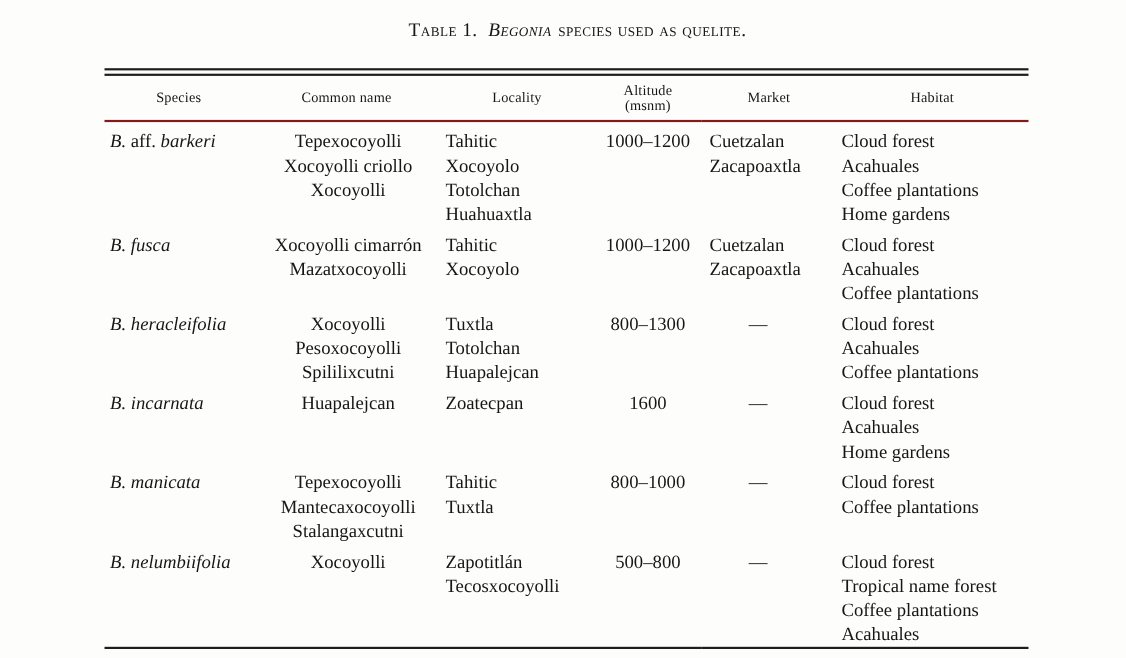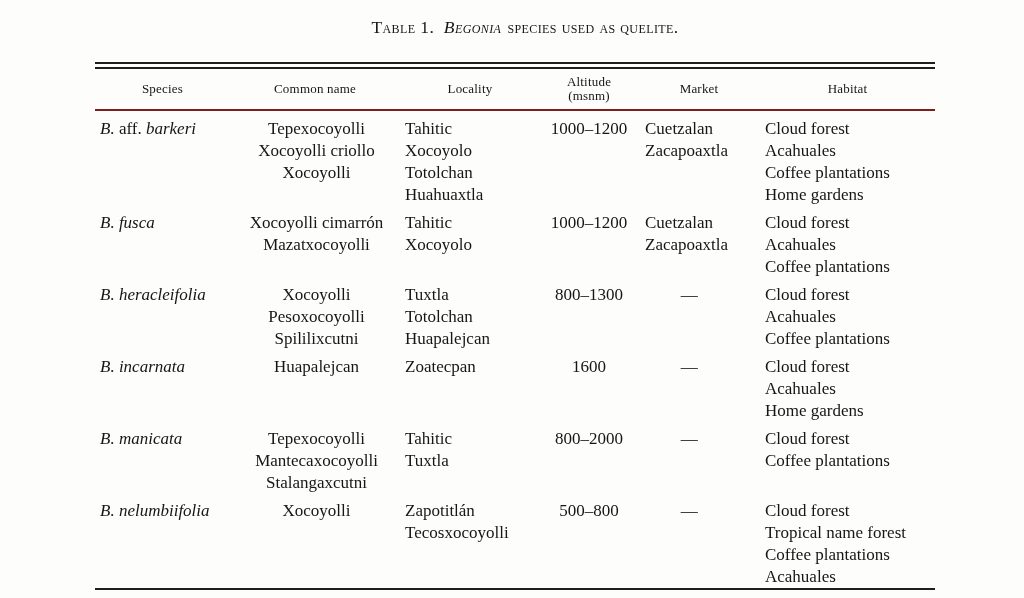--- a/index.html
+++ b/index.html
@@ -203,21 +203,21 @@
             <td class="common">
               <div class="line">Tepexocoyolli</div>
               <div class="line">Mantecaxocoyolli</div>
               <div class="line">Stalangaxcutni</div>
             </td>
             <td class="locality">
               <div class="line">Tahitic</div>
               <div class="line">Tuxtla</div>
             </td>
             <td class="altitude">
-              <div class="line">800–2000</div>
+              <div class="line">800–1000</div>
             </td>
             <td class="market">
               <div class="line"><span class="dash">—</span></div>
             </td>
             <td class="habitat">
               <div class="line">Cloud forest</div>
               <div class="line">Coffee plantations</div>
             </td>
           </tr>
           <tr>

